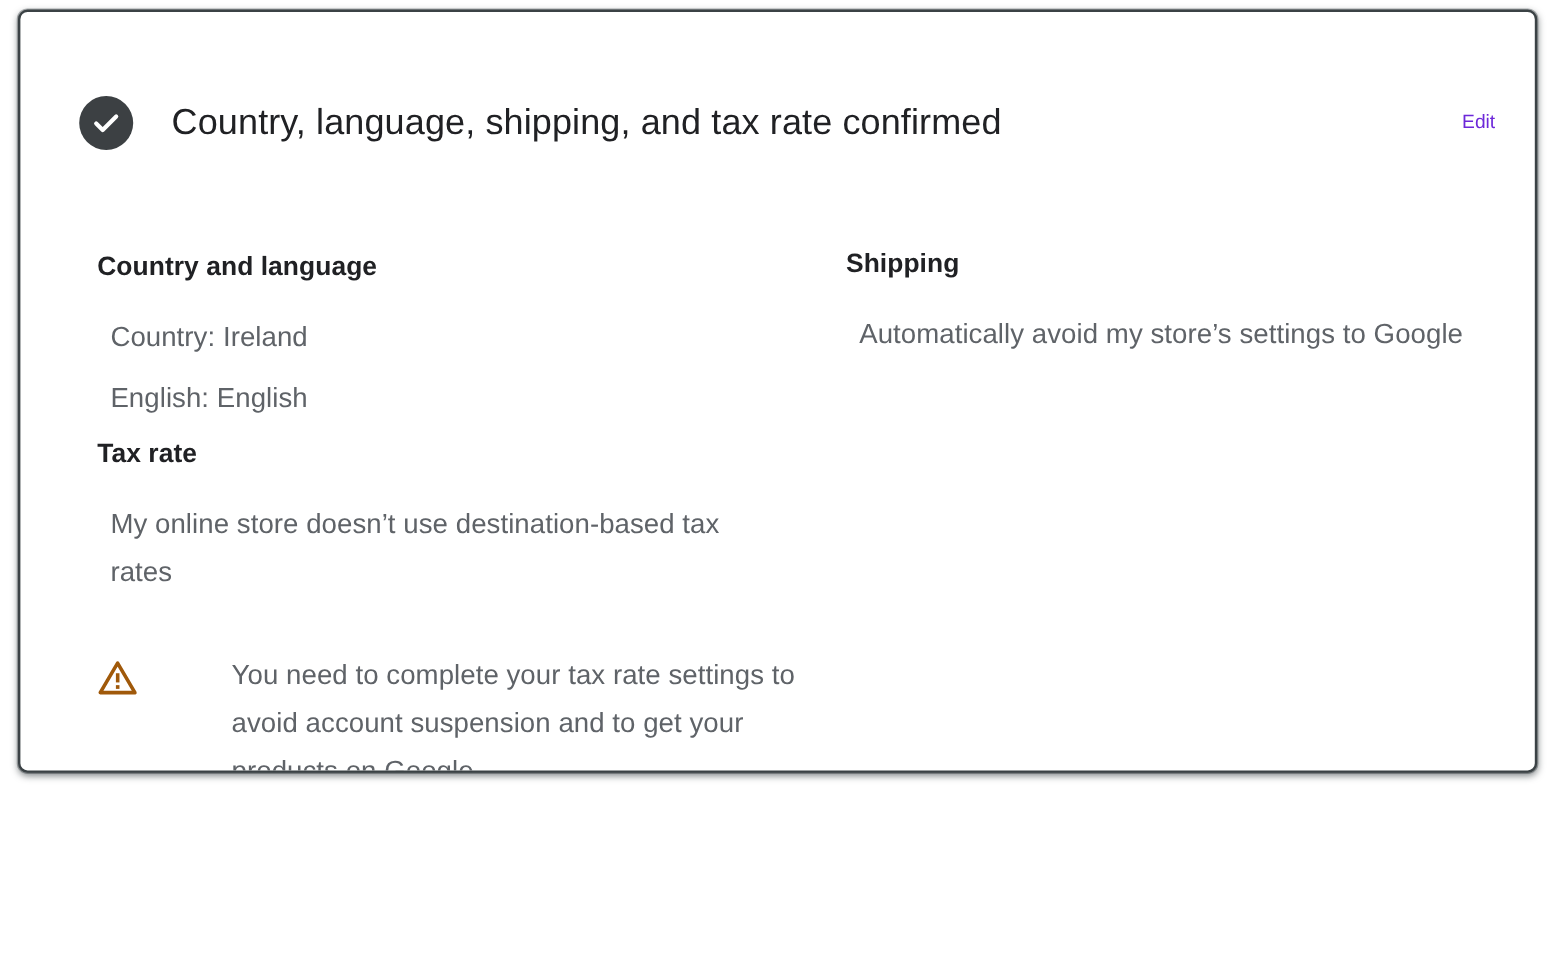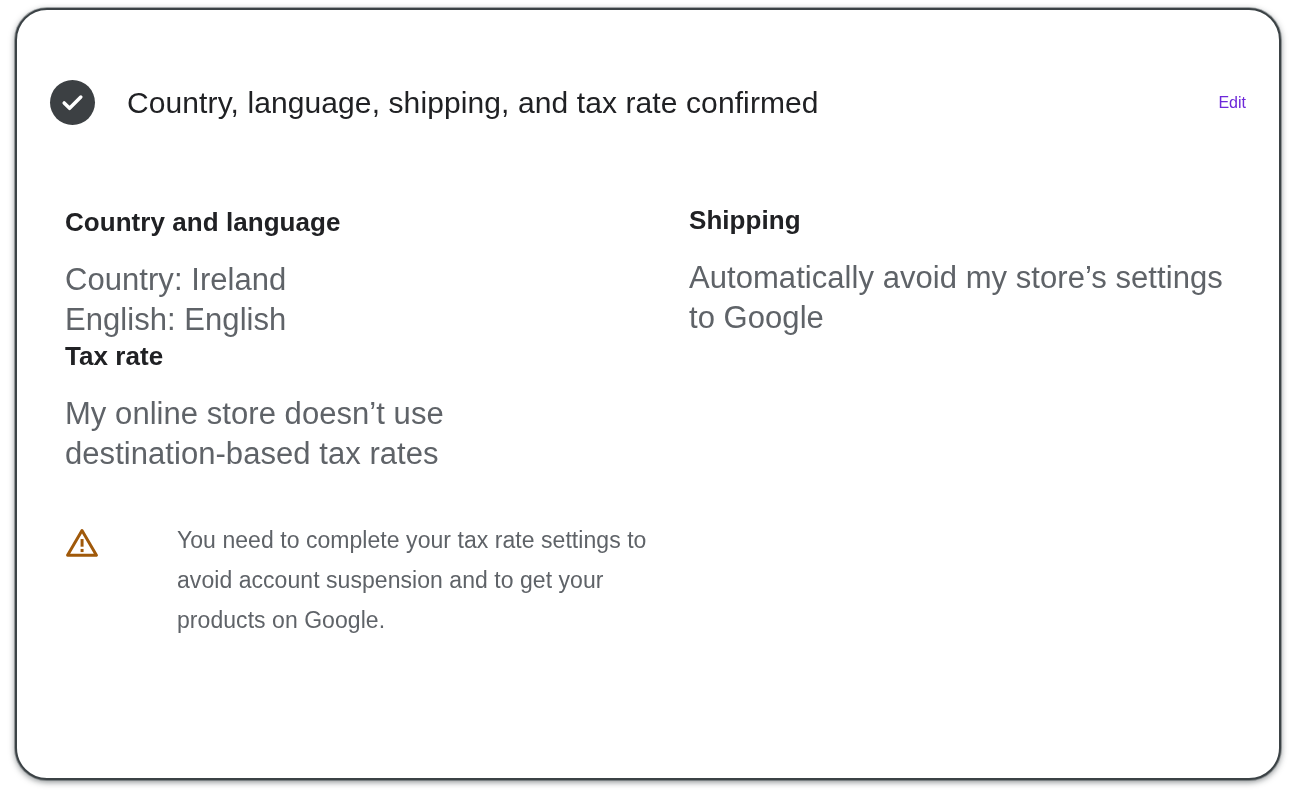--- a/index.html
+++ b/index.html
@@ -20,28 +20,29 @@
     background: #ffffff;
     overflow: hidden;
   }
 
   
   .card {
     position: absolute;
     left: 15px;
     top: 8px;
     width: 1266px;
-    height: 772px;
+    height: 636px;
     box-sizing: border-box;
     background: #ffffff;
-    border-radius: 32px;
+    border-radius: 8px;
     border: 2px solid #3b4245;
     box-shadow: 0 2px 6px rgba(30,38,42,0.55),
                 0 0 0 1px rgba(40,48,52,0.35);
     overflow: hidden;
+    padding-left: 16px;
   }
 
   .card-inner {
     position: relative;
     width: 100%;
     height: 100%;
     box-sizing: border-box;
     padding: 0 33px;
   }
 
@@ -99,36 +100,36 @@
     align-items: flex-start;
   }
 
   .col-left  { width: 624px; flex: 0 0 624px; }
   .col-right { flex: 1 1 auto; padding-top: 0px; }
 
   .section { margin: 0; }
   .section + .section { margin-top: 0; }
 
   .section-title {
-    font-size: 26px;
+    font-size: 22px;
     line-height: 32px;
     font-weight: 600;
     color: #202124;
     margin: 0 0 22px 0;
     letter-spacing: 0.05px;
   }
 
   .section-title.shipping { margin-top: -2px; }
 
   .section-body {
-    font-size: 31px;
+    font-size: 23px;
     line-height: 40px;
     font-weight: 400;
     color: #5f6368;
-    margin: 0;
+    margin: 11px;
     letter-spacing: 0.05px;
   }
 
   .section-body.wrap { max-width: 545px; }
   .section-body.right-wrap { max-width: 545px; }
 
   .tax-block { margin-top: 74px; }
 
   
   .warning-row {

